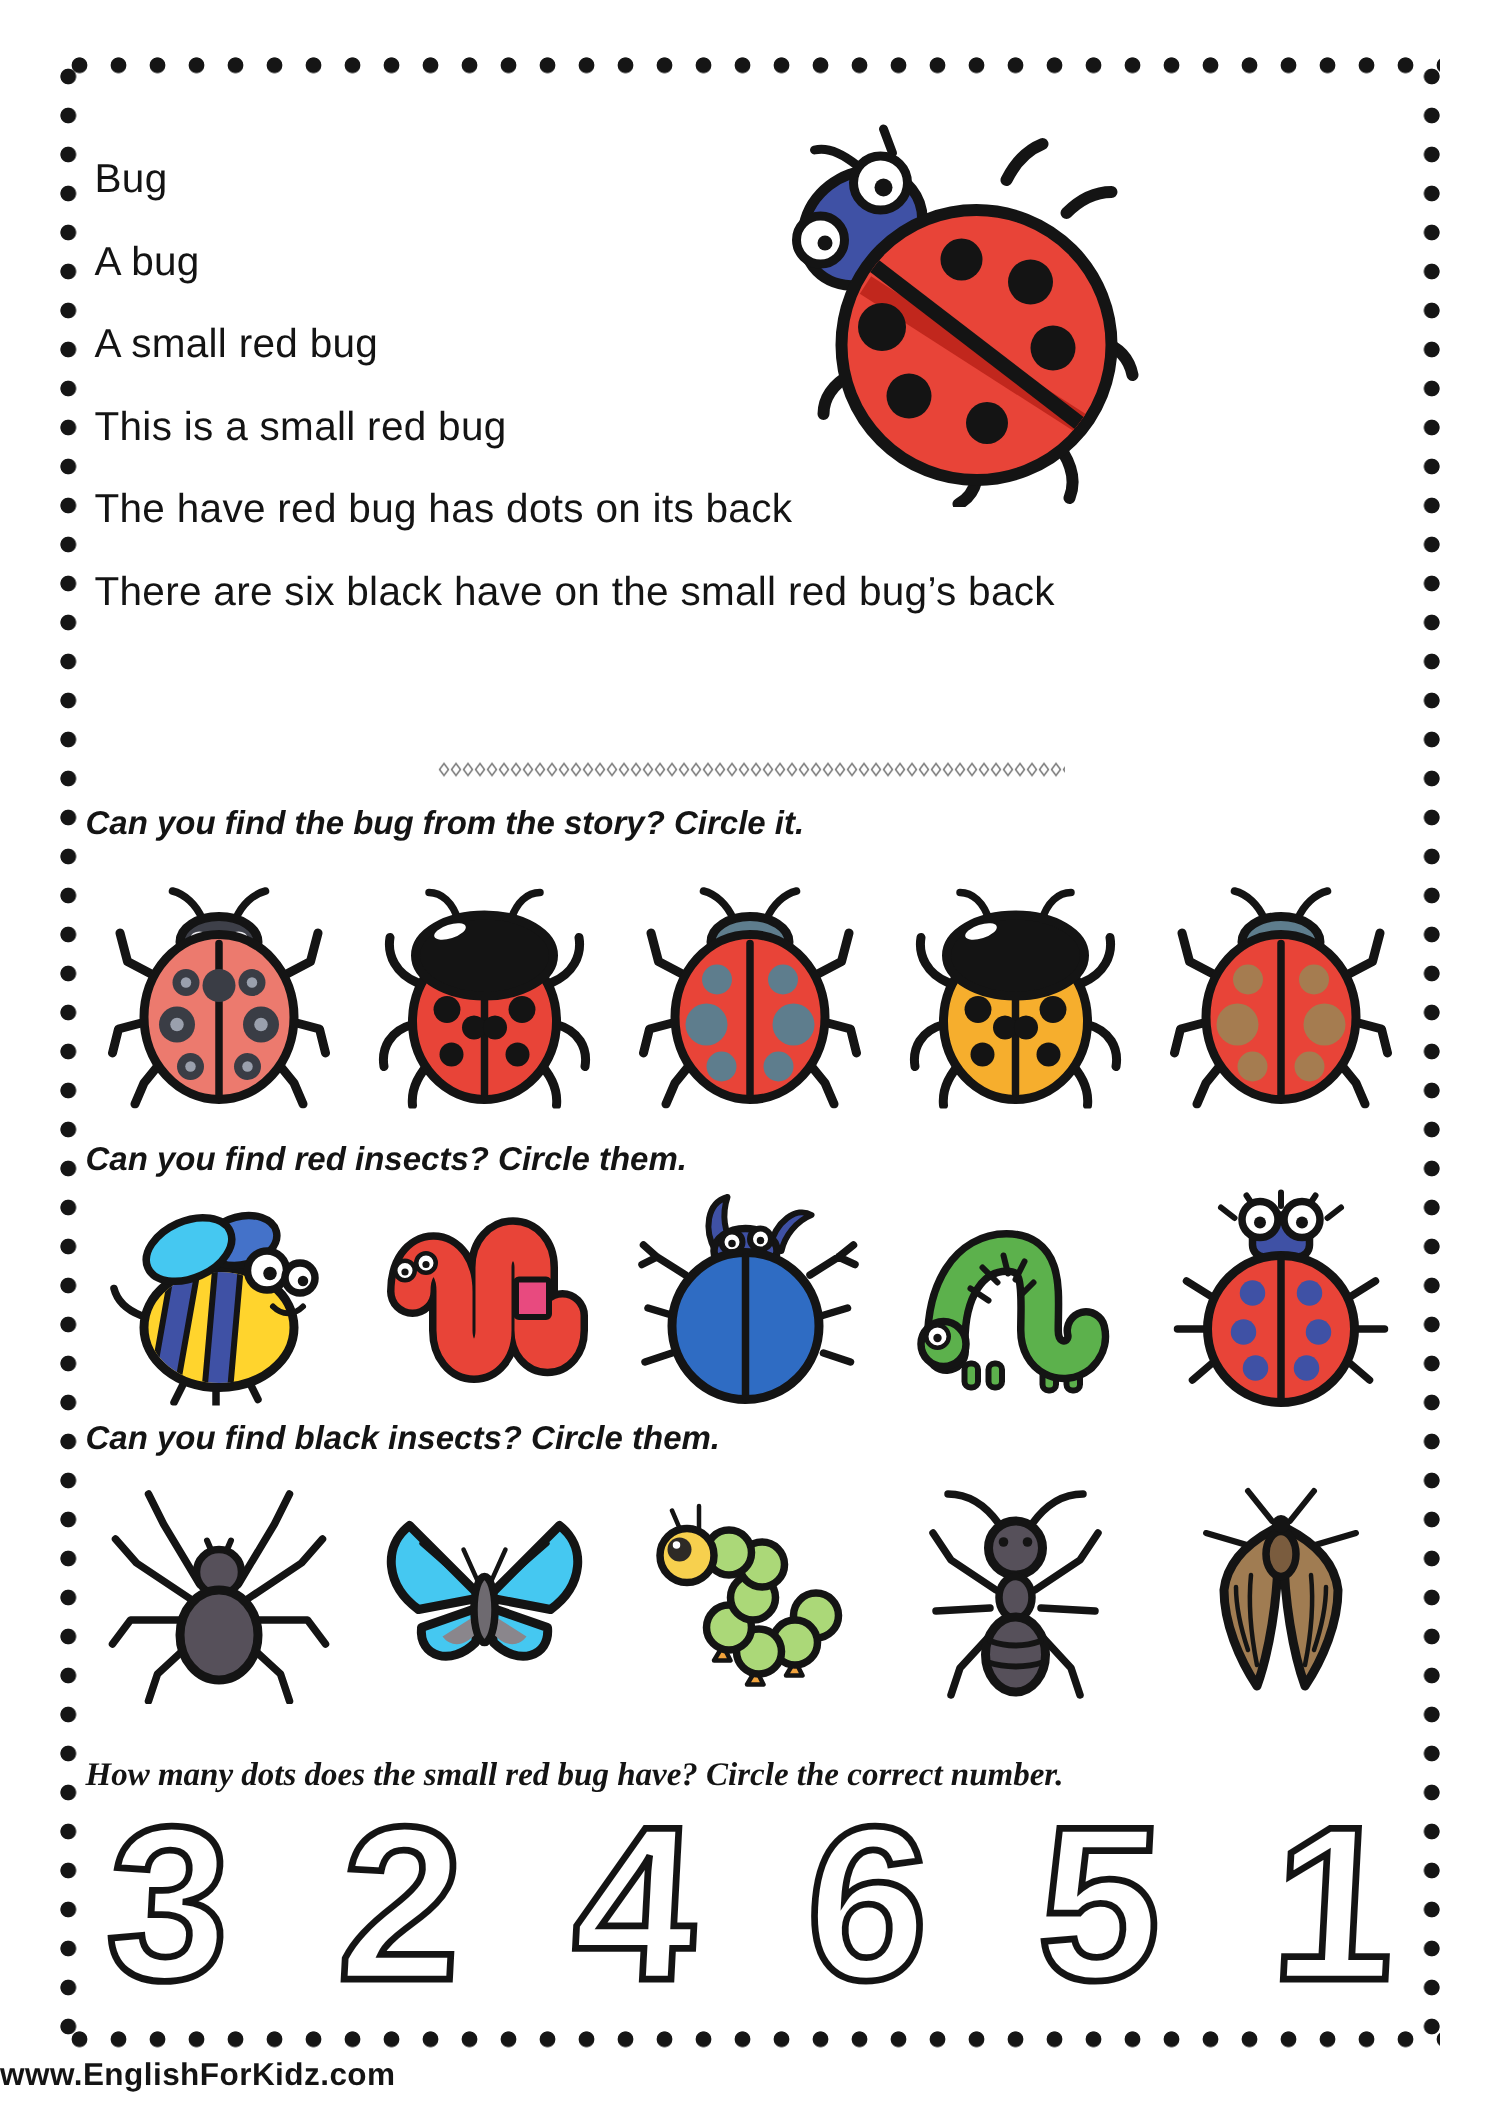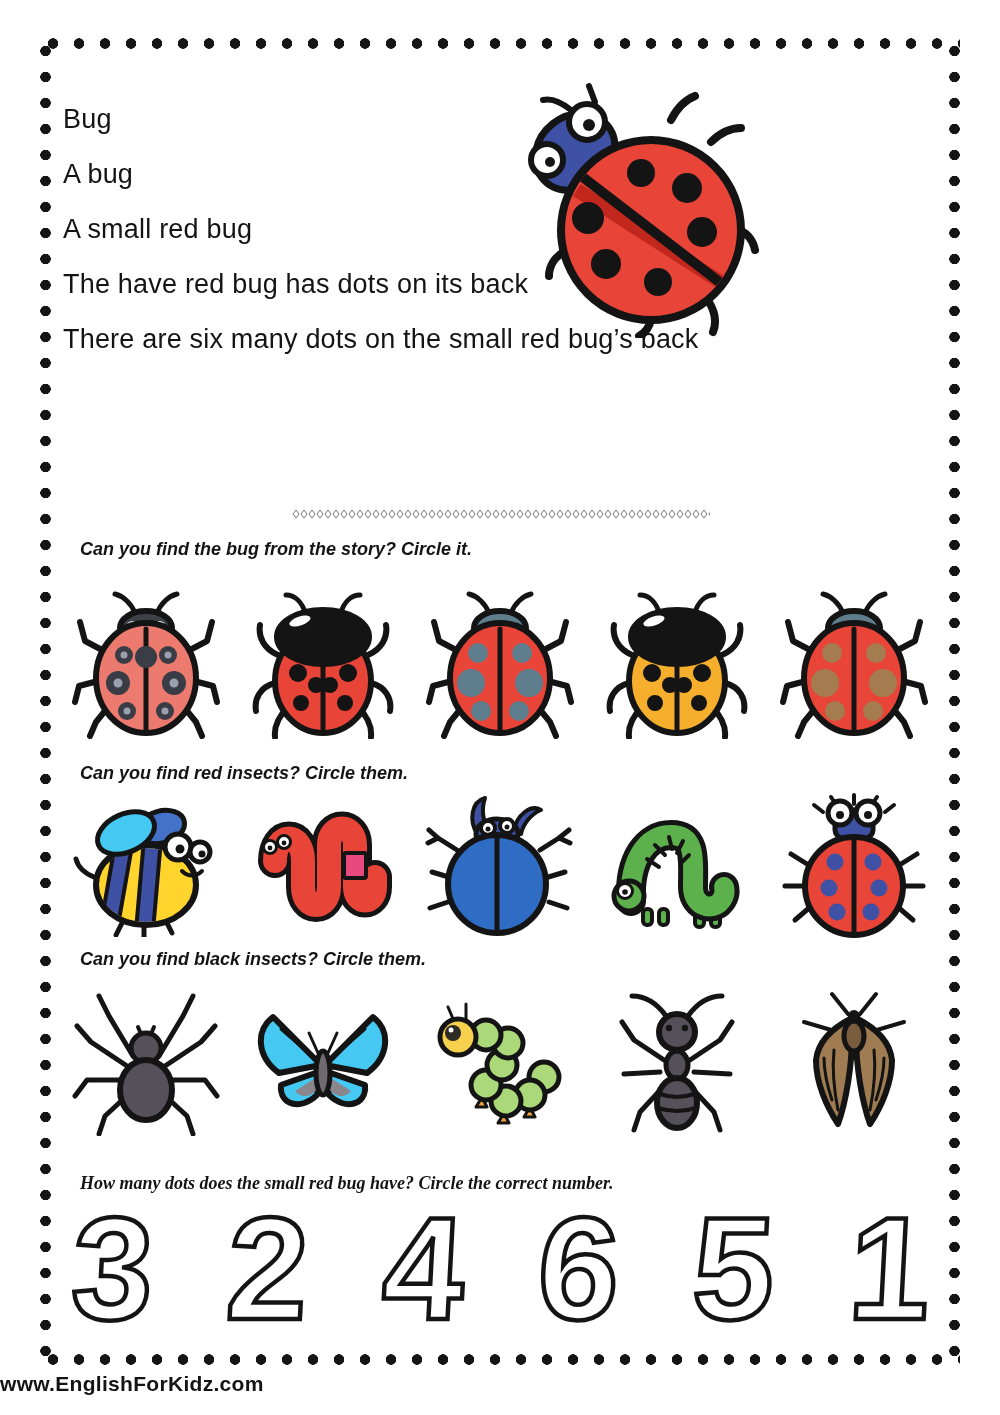--- a/index.html
+++ b/index.html
@@ -16,22 +16,22 @@
   #border-top{top:38px;} #border-bottom{top:1354px;}
   #border-left{left:40px;} #border-right{right:40px;}
 
   
   .story{position:absolute;left:63px;top:92px;width:880px;
          font-weight:normal;font-size:27px;line-height:55px;letter-spacing:.2px;}
   .hero{position:absolute;left:503px;top:80px;width:260px;height:258px;}
 
   .divider{position:absolute;left:292px;top:506px;width:418px;height:12px;}
 
-  .prompt{position:absolute;left:80px;font-weight:bold;font-style:italic;
-          font-size:18px;line-height:26px;}
+  .prompt{position:absolute;left:57px;font-weight:bold;font-style:italic;
+          font-size:22px;line-height:26px;}
   #prompt-1{top:536px;} #prompt-2{top:760px;} #prompt-3{top:946px;} #prompt-4{top:1170px;font-family:Liberation Serif, serif;}
 
   .bug-row{position:absolute;left:63px;width:874px;display:flex;
            justify-content:space-between;align-items:center;}
   #row-1{top:588px;height:152px;} #row-2{top:796px;height:142px;} #row-3{top:986px;height:150px;}
   .cell{width:166px;height:100%;display:flex;align-items:center;justify-content:center;}
 
   .numbers{position:absolute;left:72px;top:1198px;width:858px;height:142px;
            display:flex;justify-content:space-between;align-items:center;}
   .num{font-size:146px;font-weight:bold;line-height:1;color:#fff;
@@ -56,22 +56,23 @@
 
 <div class="dots-h" id="border-top"></div>
 <div class="dots-h" id="border-bottom"></div>
 <div class="dots-v" id="border-left"></div>
 <div class="dots-v" id="border-right"></div>
 
 <div class="story">
   <div>Bug</div>
   <div>A bug</div>
   <div>A small red bug</div>
+  <div>This is a small red bug</div>
   <div>The have red bug has dots on its back</div>
-  <div>There are six many dots on the small red bug’s back</div>
+  <div>There are six black have on the small red bug’s back</div>
 </div>
 
 <div class="hero">
   <svg viewBox="0 0 260 258" width="260" height="258">
     <path class="o" stroke-width="8" d="M168,40 C174,28 182,20 192,16 M208,62 C218,52 228,48 238,48 M232,148 C244,152 250,160 252,170 M206,222 C212,232 214,242 210,252 M148,240 C146,248 142,253 136,256 M64,170 C52,176 46,186 46,196"></path>
     <path class="o" stroke-width="6" d="M92,22 L86,6 M68,30 C58,22 48,18 40,20"></path>
     <ellipse class="f c-indigo" stroke-width="7" cx="72" cy="72" rx="42" ry="36" transform="rotate(-38 72 72)"></ellipse>
     <circle class="f c-white" stroke-width="6" cx="84" cy="42" r="18"></circle>
     <circle class="c-ink" cx="86" cy="45" r="6"></circle>
     <circle class="f c-white" stroke-width="6" cx="44" cy="80" r="16"></circle>

